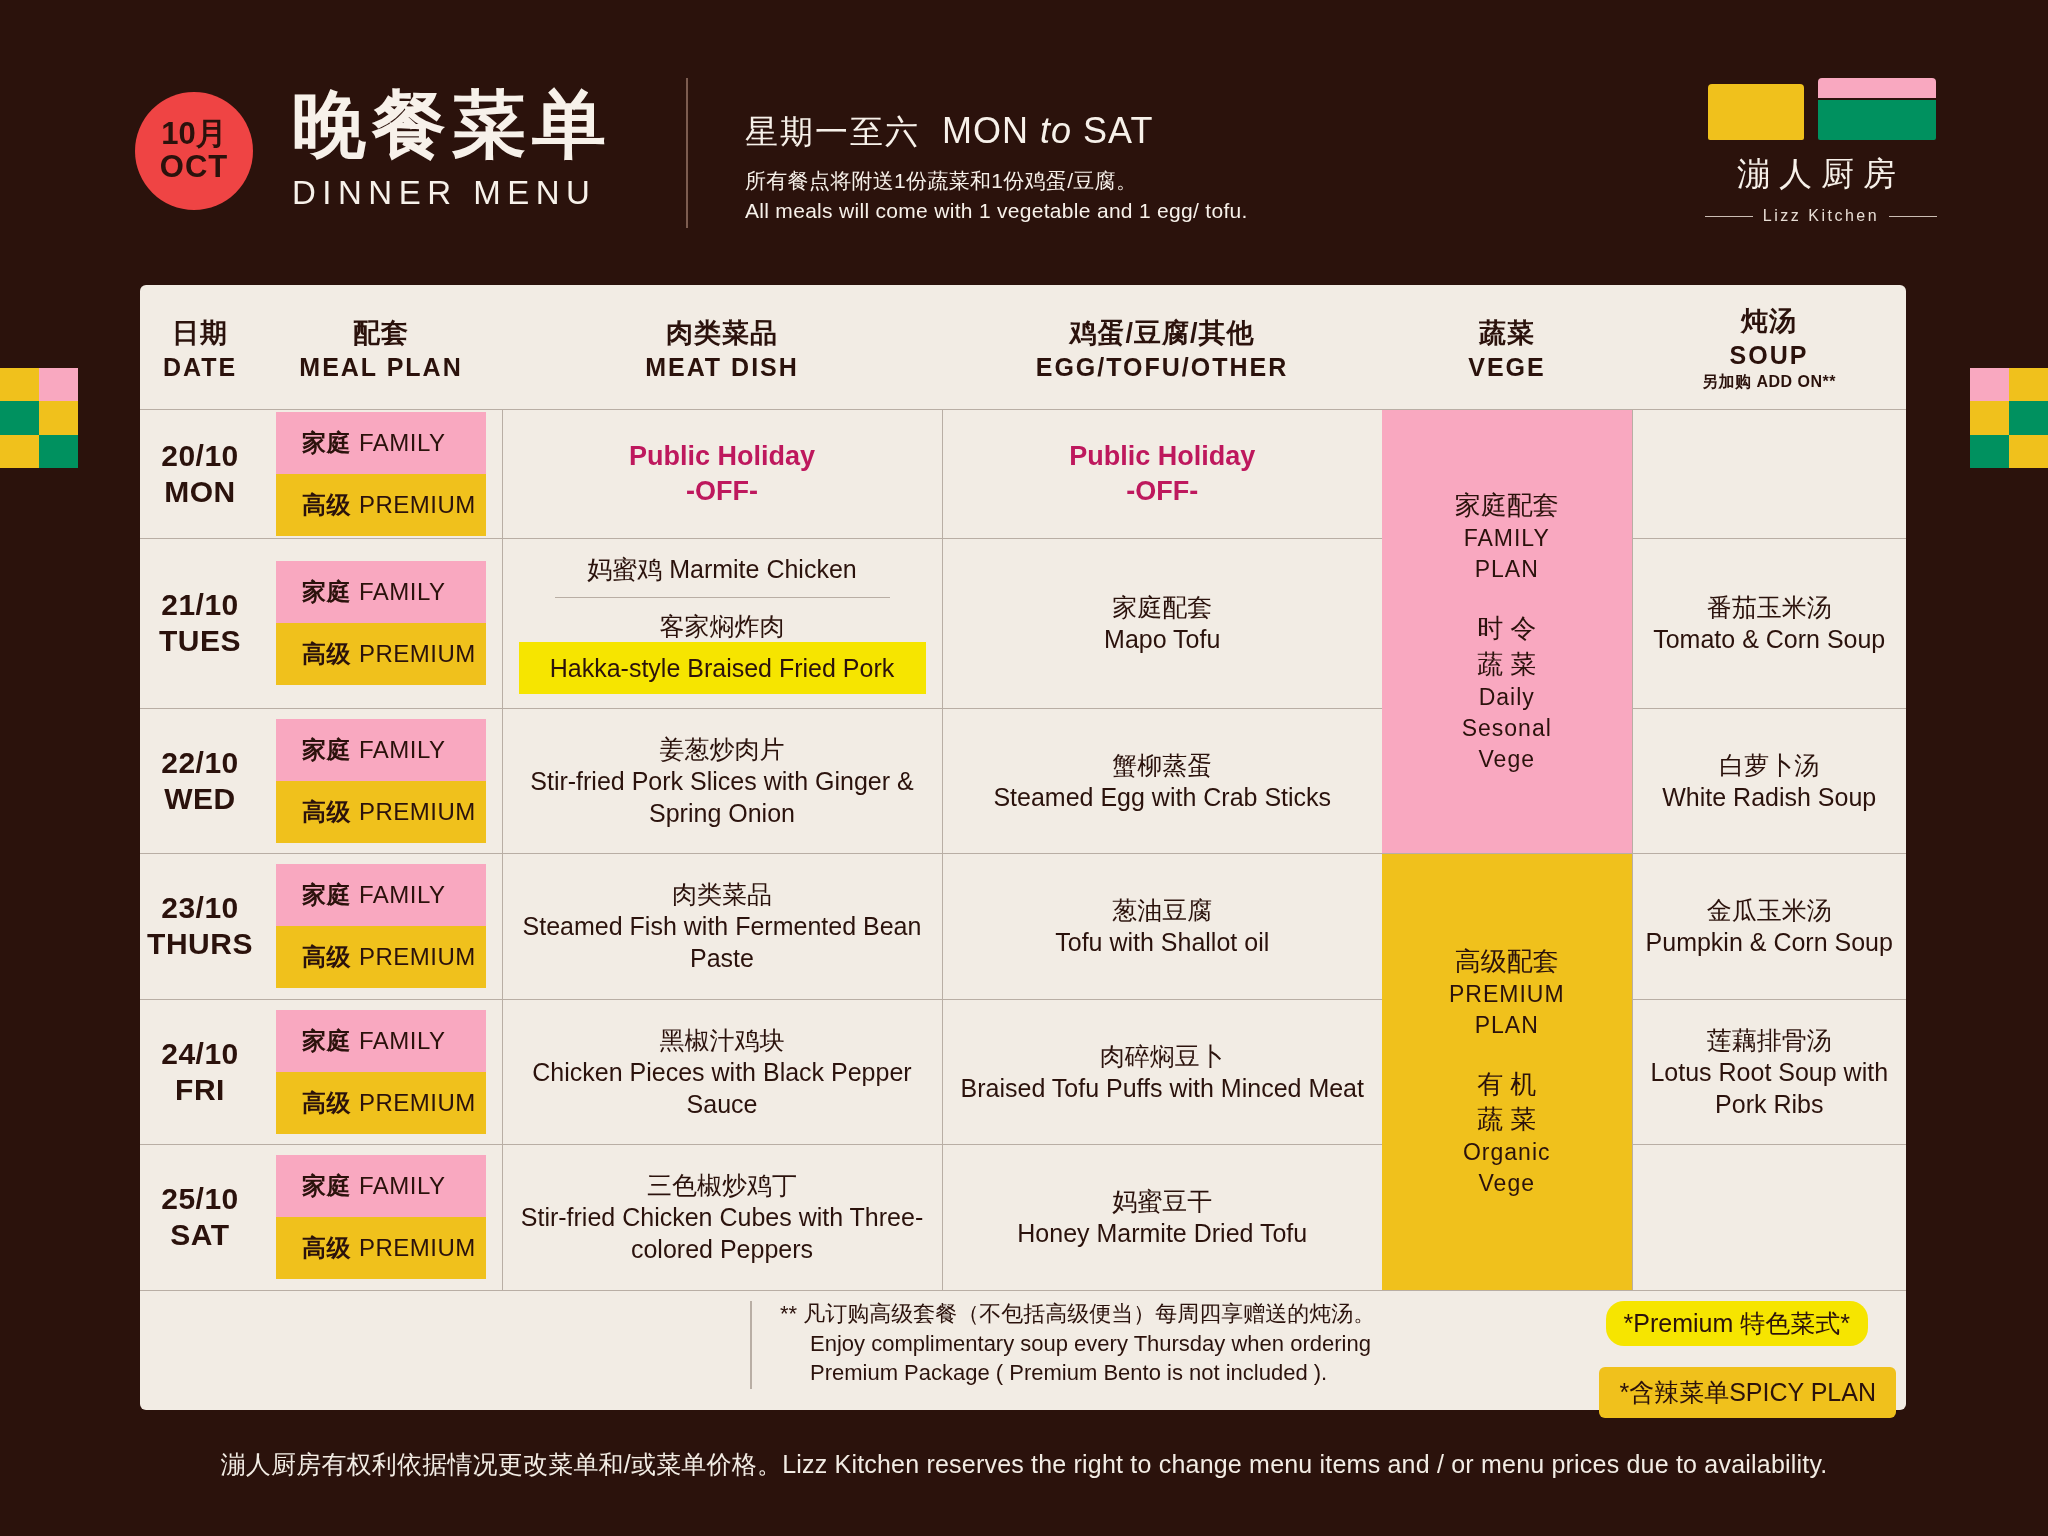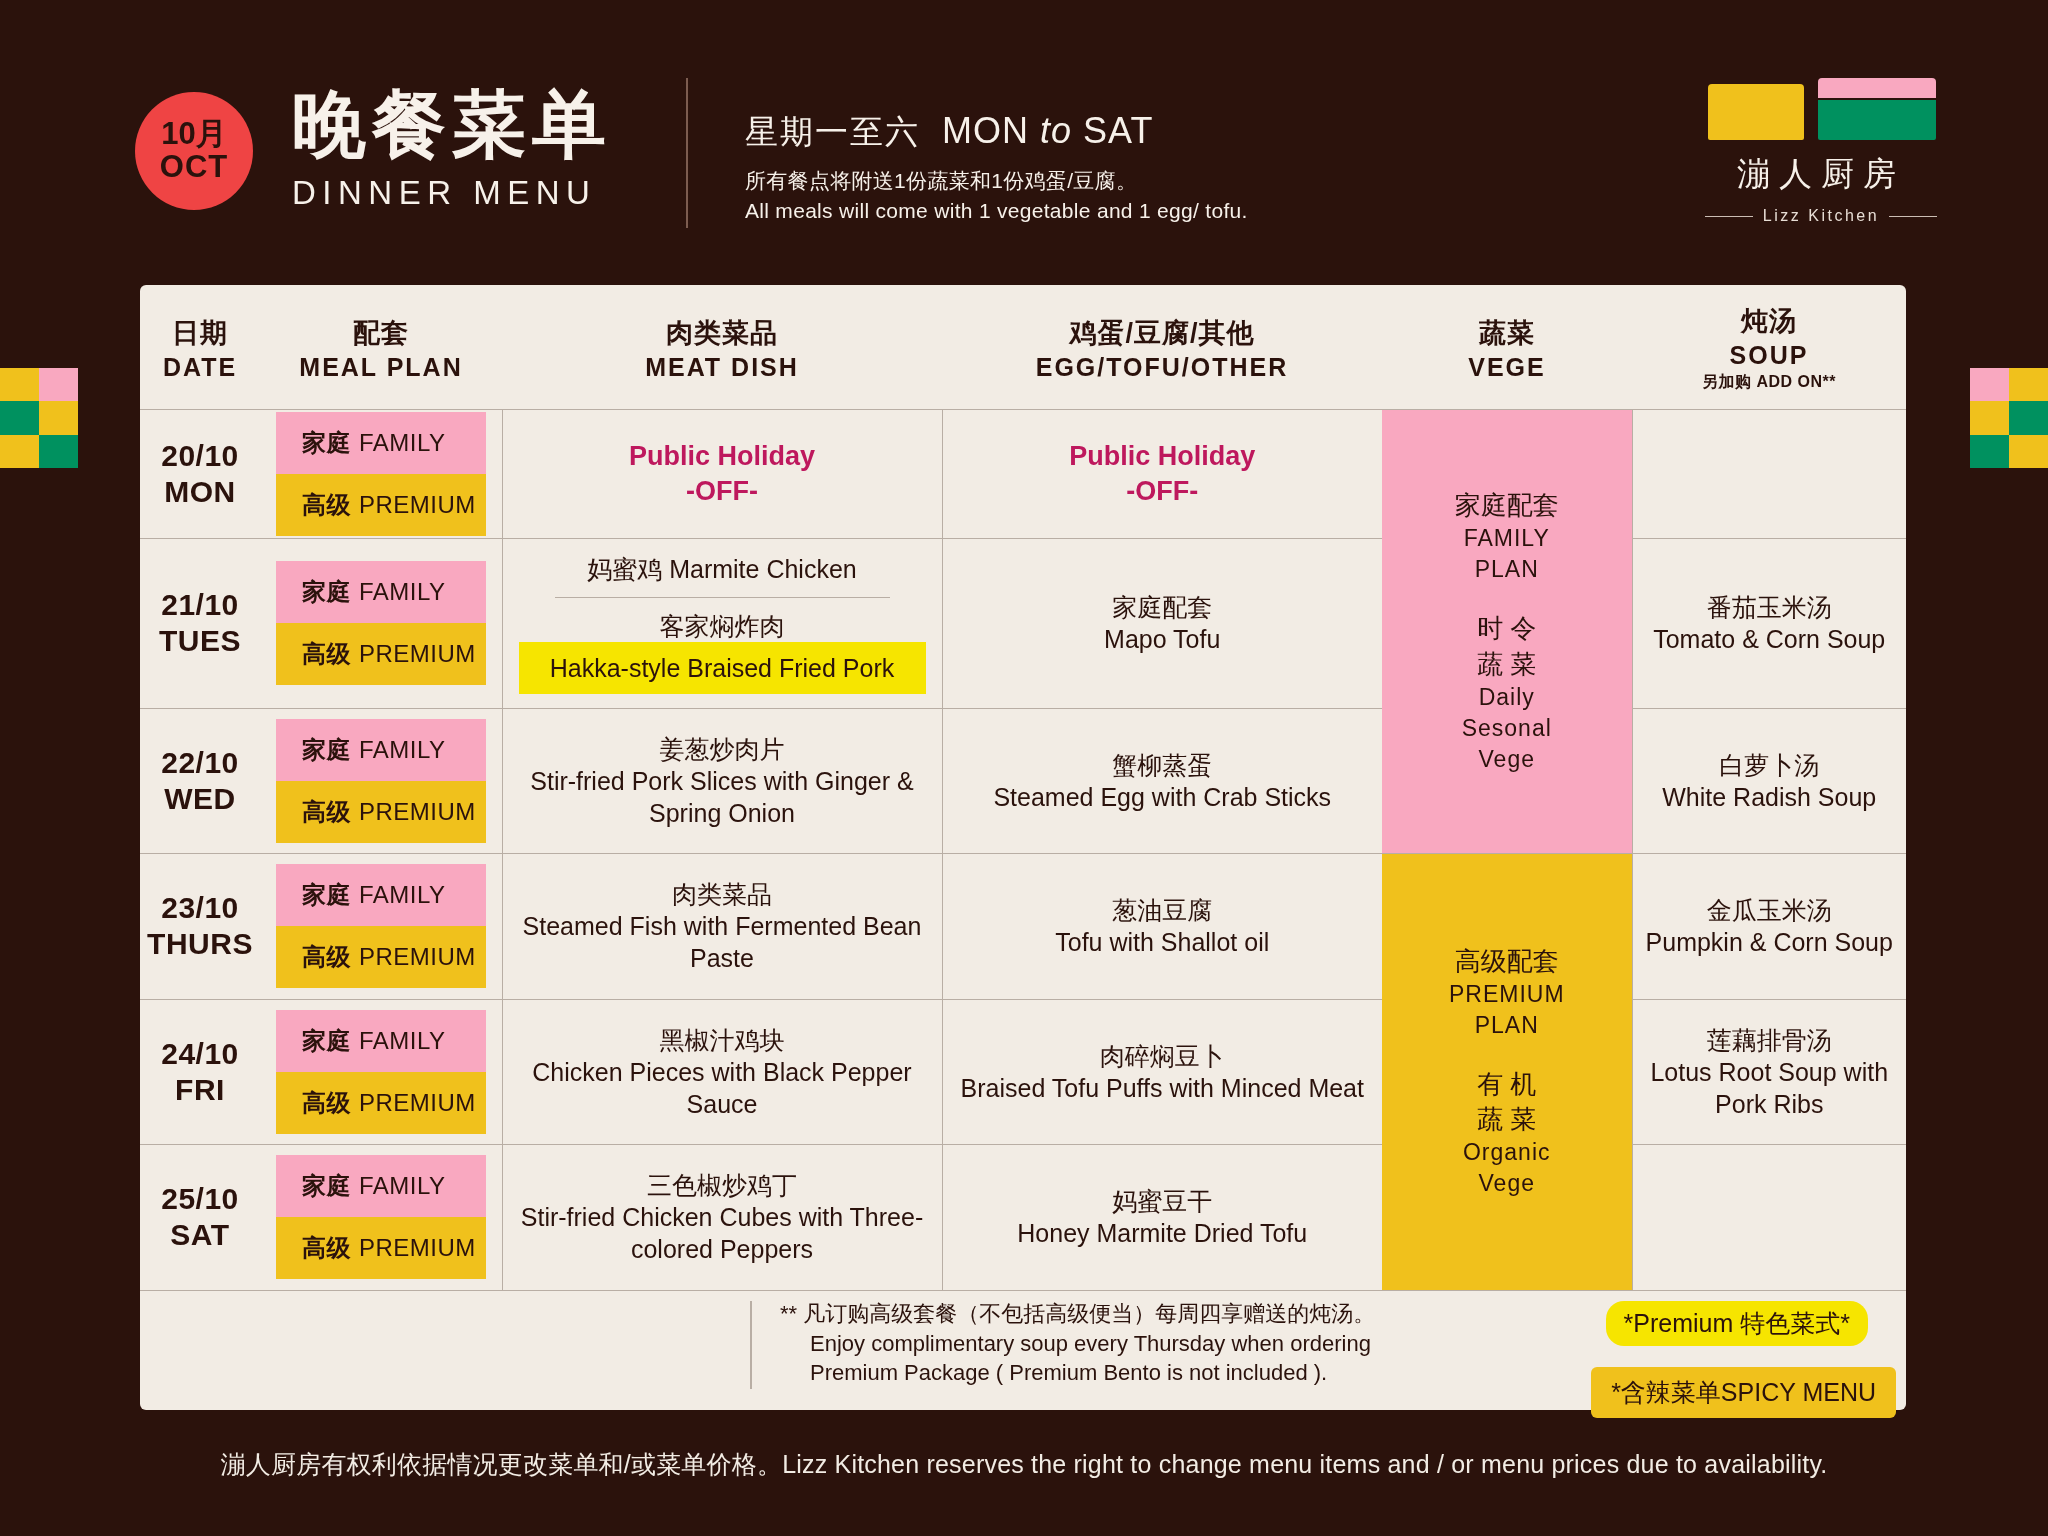--- a/index.html
+++ b/index.html
@@ -506,18 +506,18 @@
       <div class="note-div"></div>
       <div class="note-right">
         <div>
           <span class="star">**</span>
           <span>凡订购高级套餐（不包括高级便当）每周四享赠送的炖汤。</span>
         </div>
         <div style="padding-left:30px">Enjoy complimentary soup every Thursday when ordering</div>
         <div style="padding-left:30px">Premium Package ( Premium Bento is not included ).</div>
       </div>
       <div class="badge-premium">*Premium 特色菜式*</div>
-      <div class="badge-spicy">*含辣菜单SPICY MENU</div>
+      <div class="badge-spicy">*含辣菜单SPICY PLAN</div>
     </div>
   </div>
 
   <div class="disclaimer">漰人厨房有权利依据情况更改菜单和/或菜单价格。Lizz Kitchen reserves the right to change menu items and / or menu prices due to availability.</div>
 </div>
 
 </body></html>

